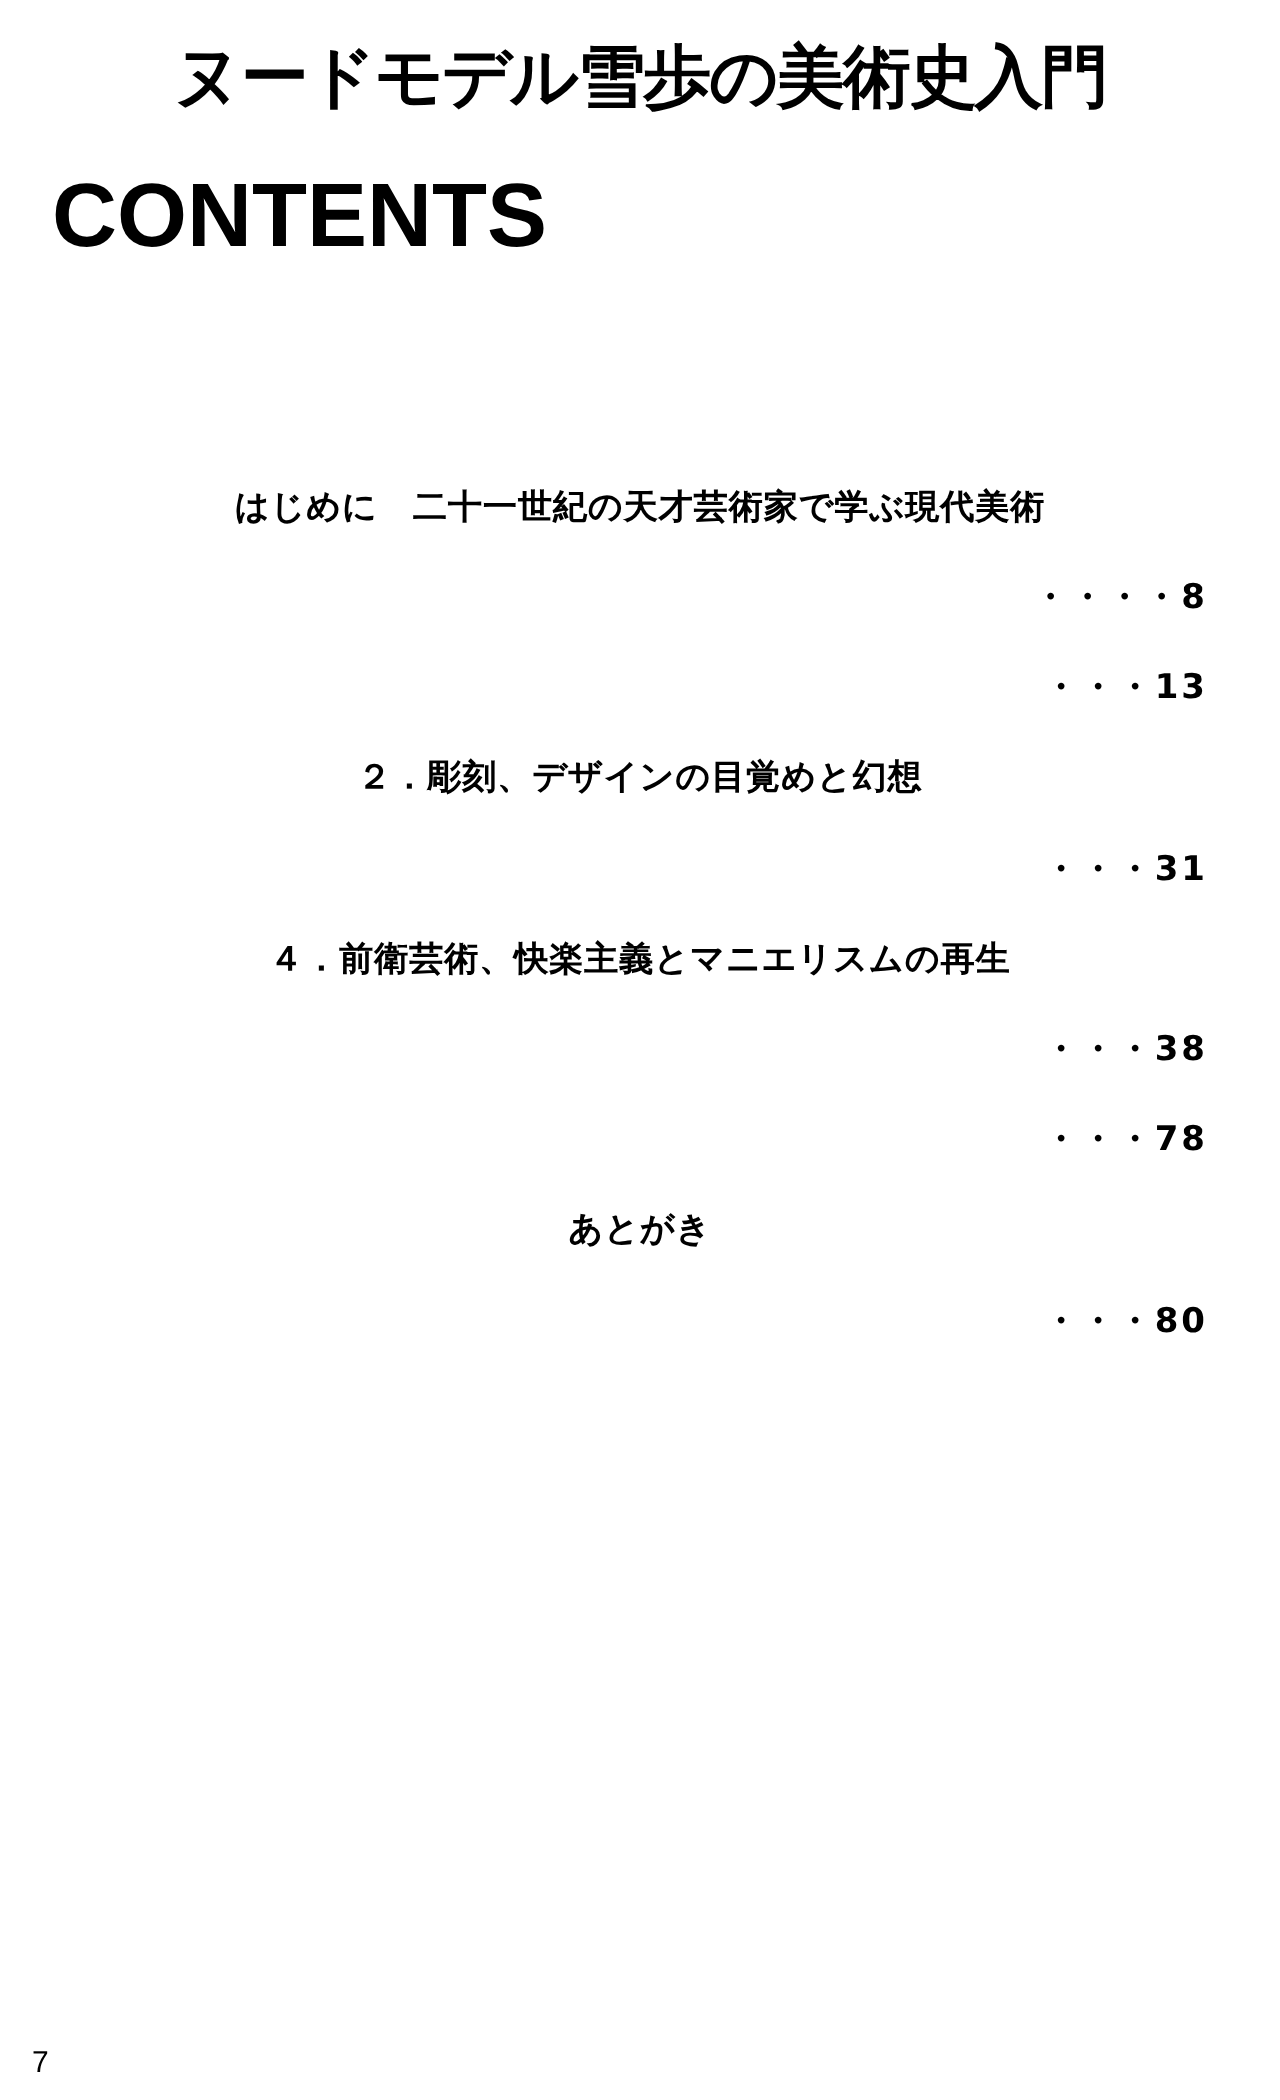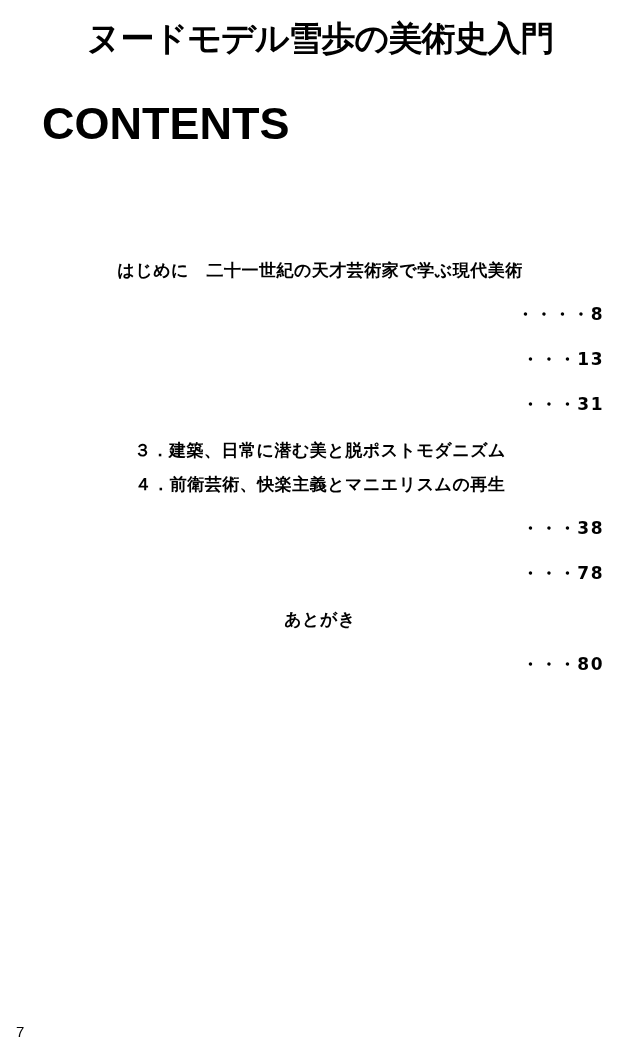--- a/index.html
+++ b/index.html
@@ -29,21 +29,21 @@
     text-align: center;
     margin: 0;
     padding-top: 16px;
     white-space: nowrap;
   }
   .contents-heading {
     font-family: "Liberation Sans", sans-serif;
     font-weight: bold;
     font-size: 45px;
     letter-spacing: 0px;
-    margin: 16px;
+    margin: 0;
     padding-left: 26px;
     padding-top: 20px;
     line-height: 1.15;
   }
   .toc {
     margin-top: 108px;
     padding: 0 26px 0 26px;
   }
   .toc-entry {
     margin-bottom: 8px;
@@ -90,25 +90,25 @@
     <div class="toc-entry">
       <div class="toc-title">はじめに　二十一世紀の天才芸術家で学ぶ現代美術</div>
       <div class="toc-page">・・・・8</div>
     </div>
 
     <div class="toc-entry">
       <div class="toc-page">・・・13</div>
     </div>
 
     <div class="toc-entry">
+      <div class="toc-title">２．彫刻、デザインの目覚めと幻想</div>
       <div class="toc-page">・・・31</div>
     </div>
 
     <div class="toc-entry">
-      <div class="toc-title">３．建築、日常に潜む美と脱ポストモダニズム</div>
     </div>
 
     <div class="toc-entry">
       <div class="toc-title">４．前衛芸術、快楽主義とマニエリスムの再生</div>
       <div class="toc-page">・・・38</div>
     </div>
 
     <div class="toc-entry">
       <div class="toc-page">・・・78</div>
     </div>

